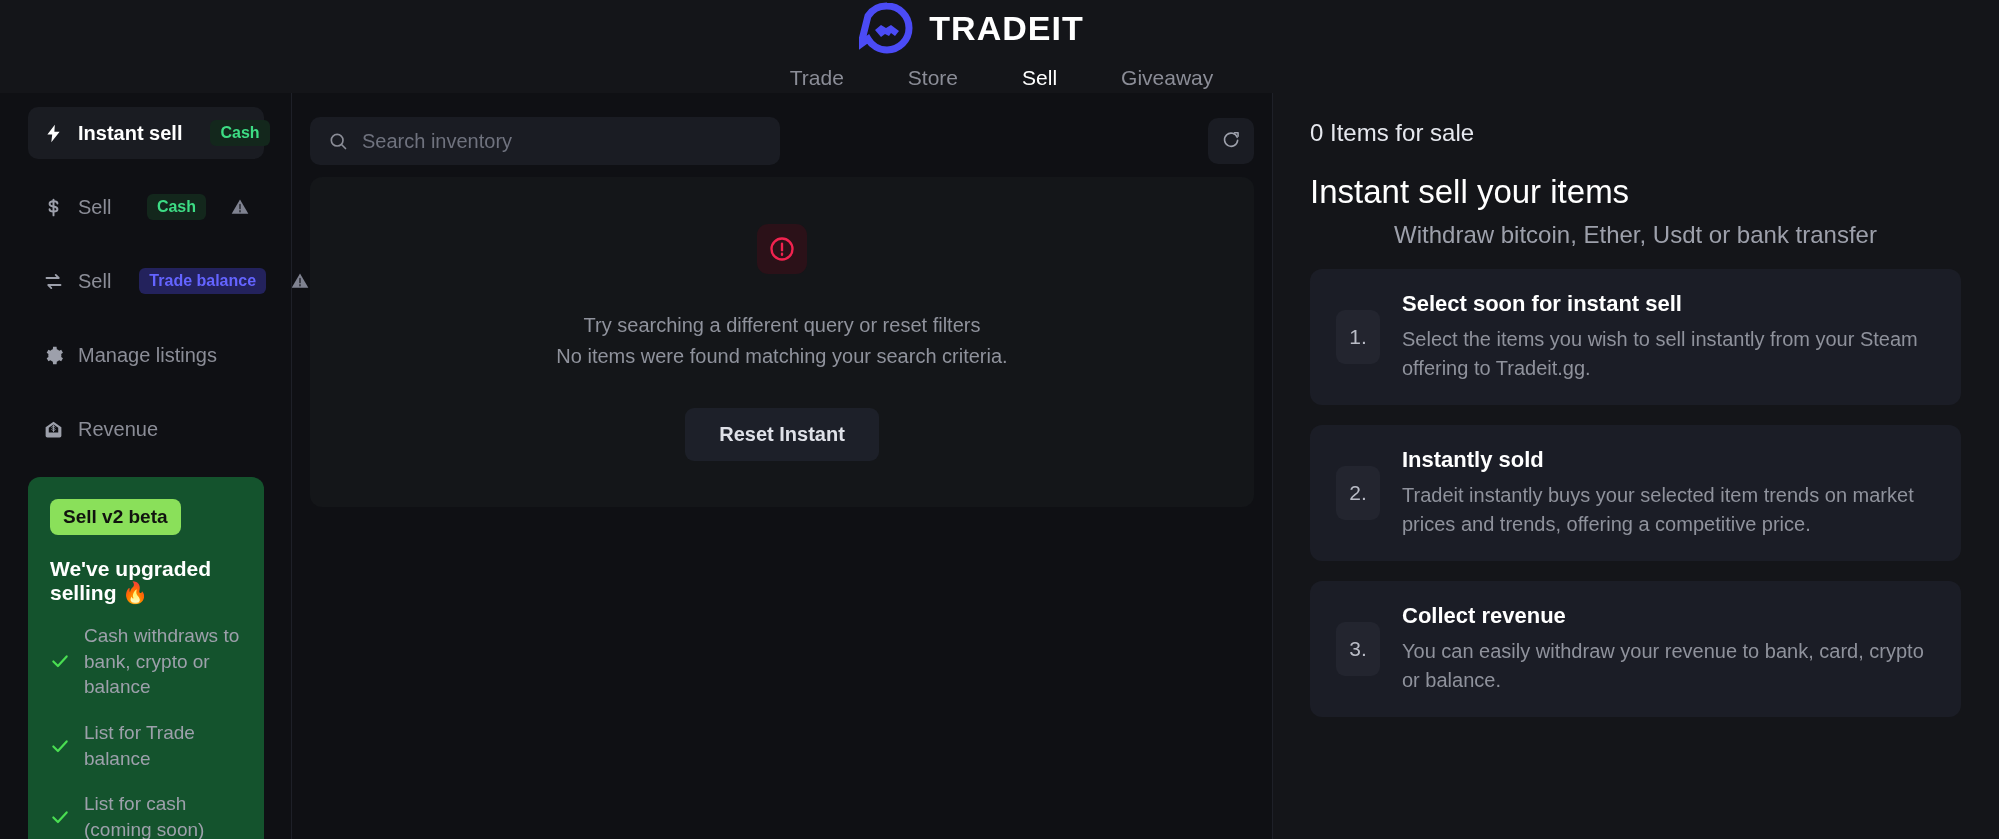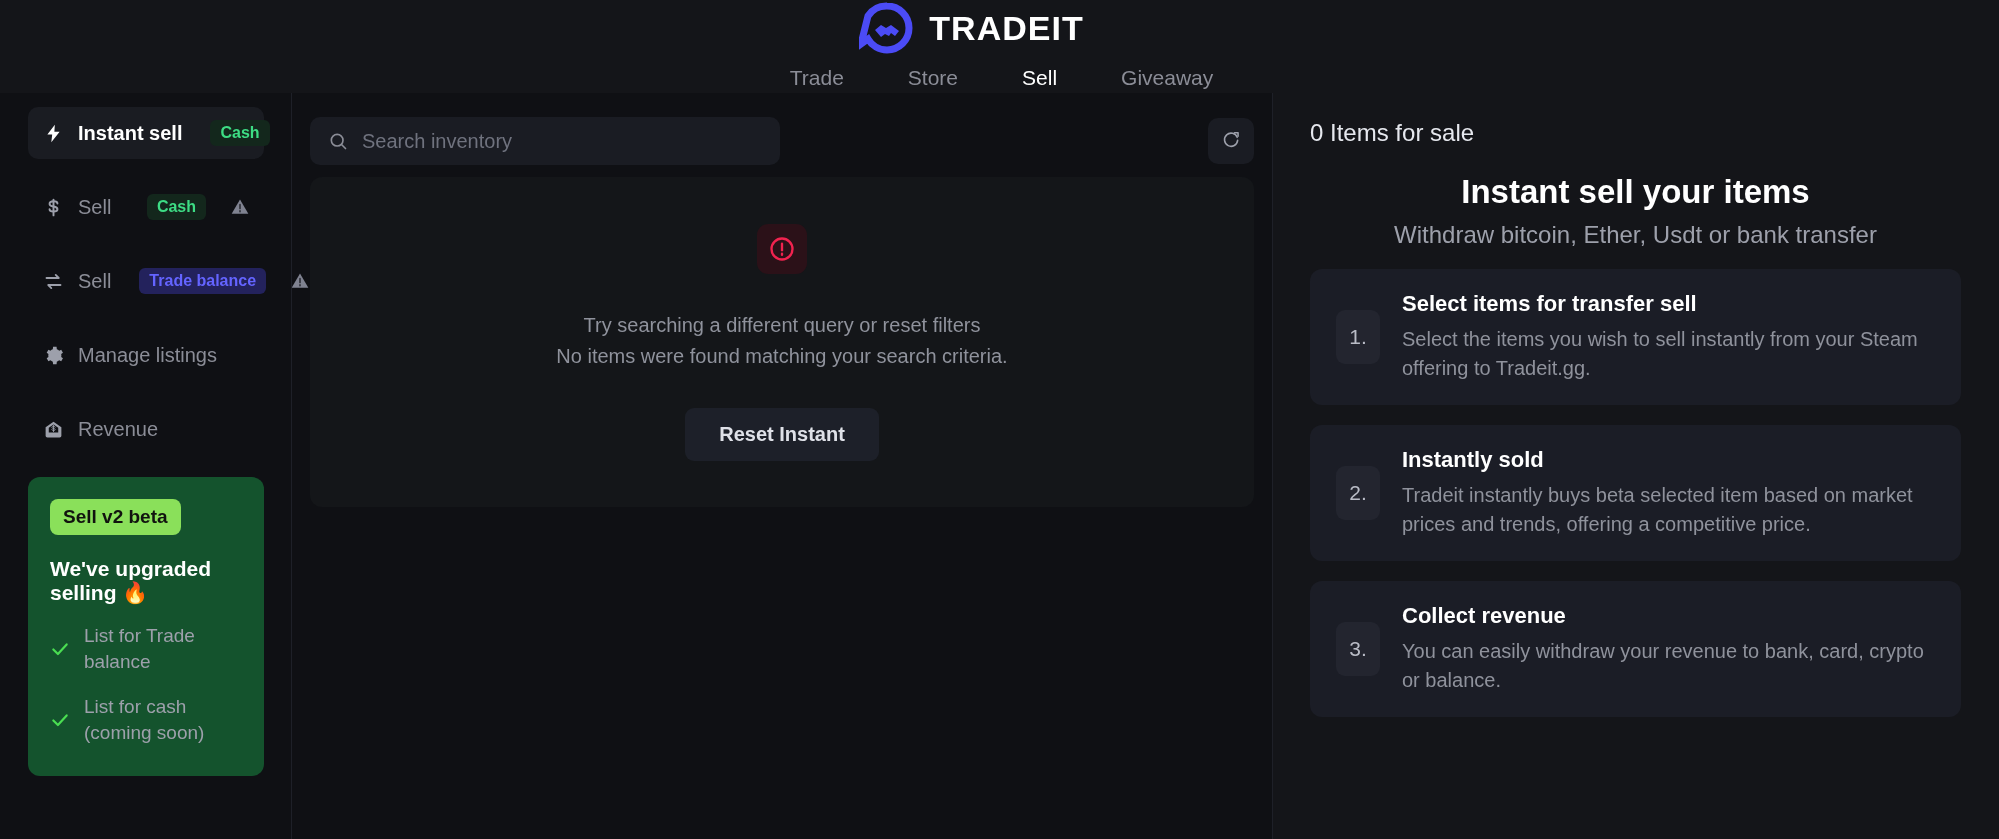--- a/index.html
+++ b/index.html
@@ -183,22 +183,22 @@
   .rightpanel {
     width: 727px; flex: none; background: #141519;
     padding: 26px 38px 0 38px; position: relative;
   }
   .rightpanel::before {
     content: ""; position: absolute; left: 0; top: 0; width: 1px;
     height: 100%; background: #1e2028;
   }
   .items-count { font-size: 24px; color: #e6e8ee; }
   .rp-title {
-    margin-top: 26px; text-align: center; font-size: 33px;
-    font-weight: 700; color: #ffffff;
+    margin-top: 26px; text-align: left; font-size: 33px;
+    font-weight: 400; color: #ffffff;
   }
   .rp-sub {
     margin-top: 10px; text-align: center; font-size: 24px; color: #9da0ab;
   }
   .step {
     display: flex; align-items: center; gap: 22px;
     background: #1b1d26; border-radius: 12px;
     padding: 22px 26px; margin-top: 20px;
   }
   .step-num {
@@ -348,20 +348,28 @@
         </svg>
       </span>
       <span class="side-label">Revenue</span>
     </div>
 
     <div class="promo">
       <span class="beta-badge">Sell v2 beta</span>
       <div class="promo-title">We've upgraded selling 🔥</div>
       <div class="promo-list">
 
+        <div class="promo-row">
+          <span class="chk">
+            <svg viewBox="0 0 24 24" width="20" height="20" fill="none" stroke="currentColor" stroke-width="2.6" stroke-linecap="round" stroke-linejoin="round">
+                <path d="M4 12.5 9.5 18 20 6.5"></path>
+              </svg>
+          </span>
+          <span class="promo-txt">Cash withdraws to bank, crypto or balance</span>
+        </div>
 
         <div class="promo-row">
           <span class="chk">
             <svg viewBox="0 0 24 24" width="20" height="20" fill="none" stroke="currentColor" stroke-width="2.6" stroke-linecap="round" stroke-linejoin="round">
                 <path d="M4 12.5 9.5 18 20 6.5"></path>
               </svg>
           </span>
           <span class="promo-txt">List for Trade balance</span>
         </div>
 
@@ -417,30 +425,30 @@
   </main>
 
   <aside class="rightpanel">
     <div class="items-count">0 Items for sale</div>
     <div class="rp-title">Instant sell your items</div>
     <div class="rp-sub">Withdraw bitcoin, Ether, Usdt or bank transfer</div>
 
     <div class="step">
       <span class="step-num">1.</span>
       <span class="step-body">
-        <span class="step-title">Select items for transfer sell</span>
+        <span class="step-title">Select soon for instant sell</span>
         <div class="step-desc">Select the items you wish to sell instantly from your Steam offering to Tradeit.gg.</div>
       </span>
     </div>
 
     <div class="step">
       <span class="step-num">2.</span>
       <span class="step-body">
         <span class="step-title">Instantly sold</span>
-        <div class="step-desc">Tradeit instantly buys beta selected item based on market prices and trends, offering a competitive price.</div>
+        <div class="step-desc">Tradeit instantly buys your selected item trends on market prices and trends, offering a competitive price.</div>
       </span>
     </div>
 
     <div class="step">
       <span class="step-num">3.</span>
       <span class="step-body">
         <span class="step-title">Collect revenue</span>
         <div class="step-desc">You can easily withdraw your revenue to bank, card, crypto or balance.</div>
       </span>
     </div>

